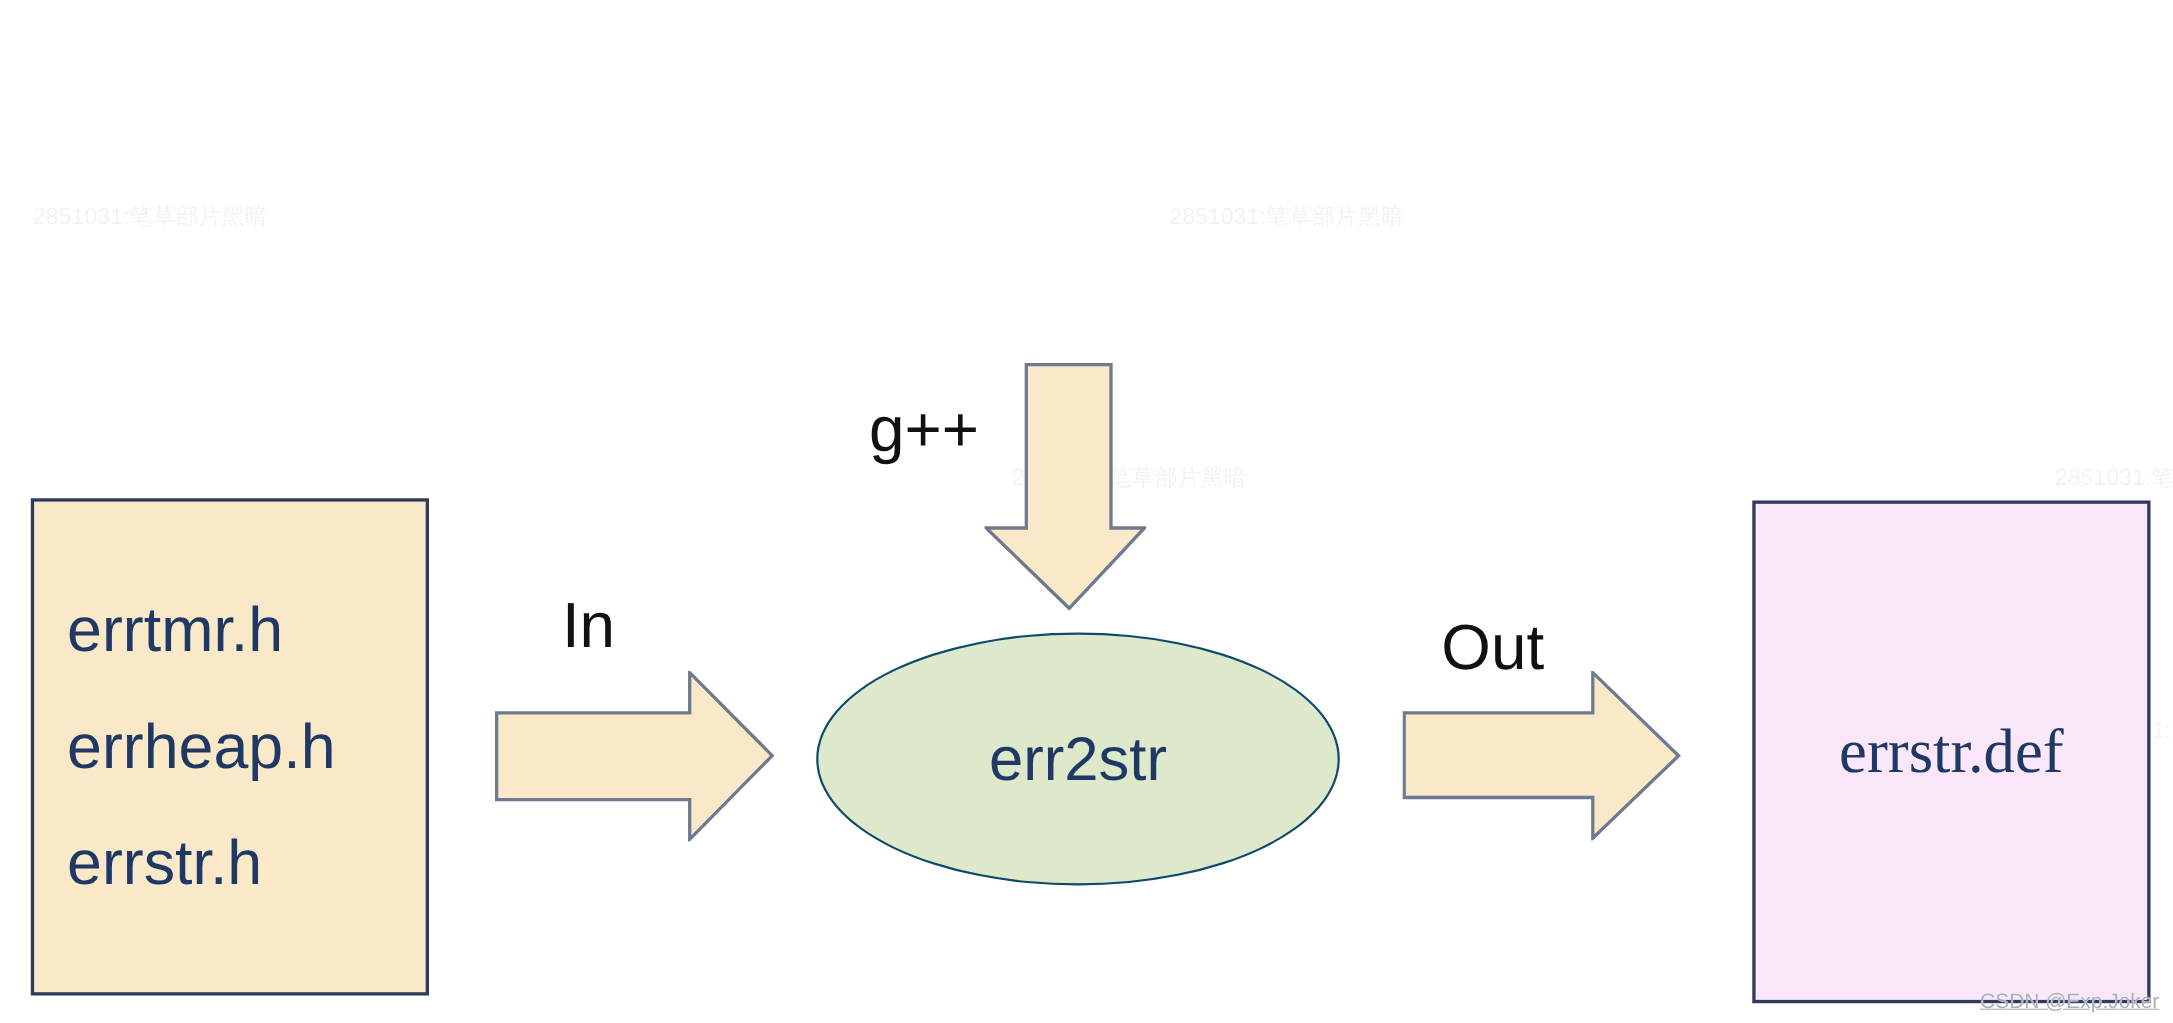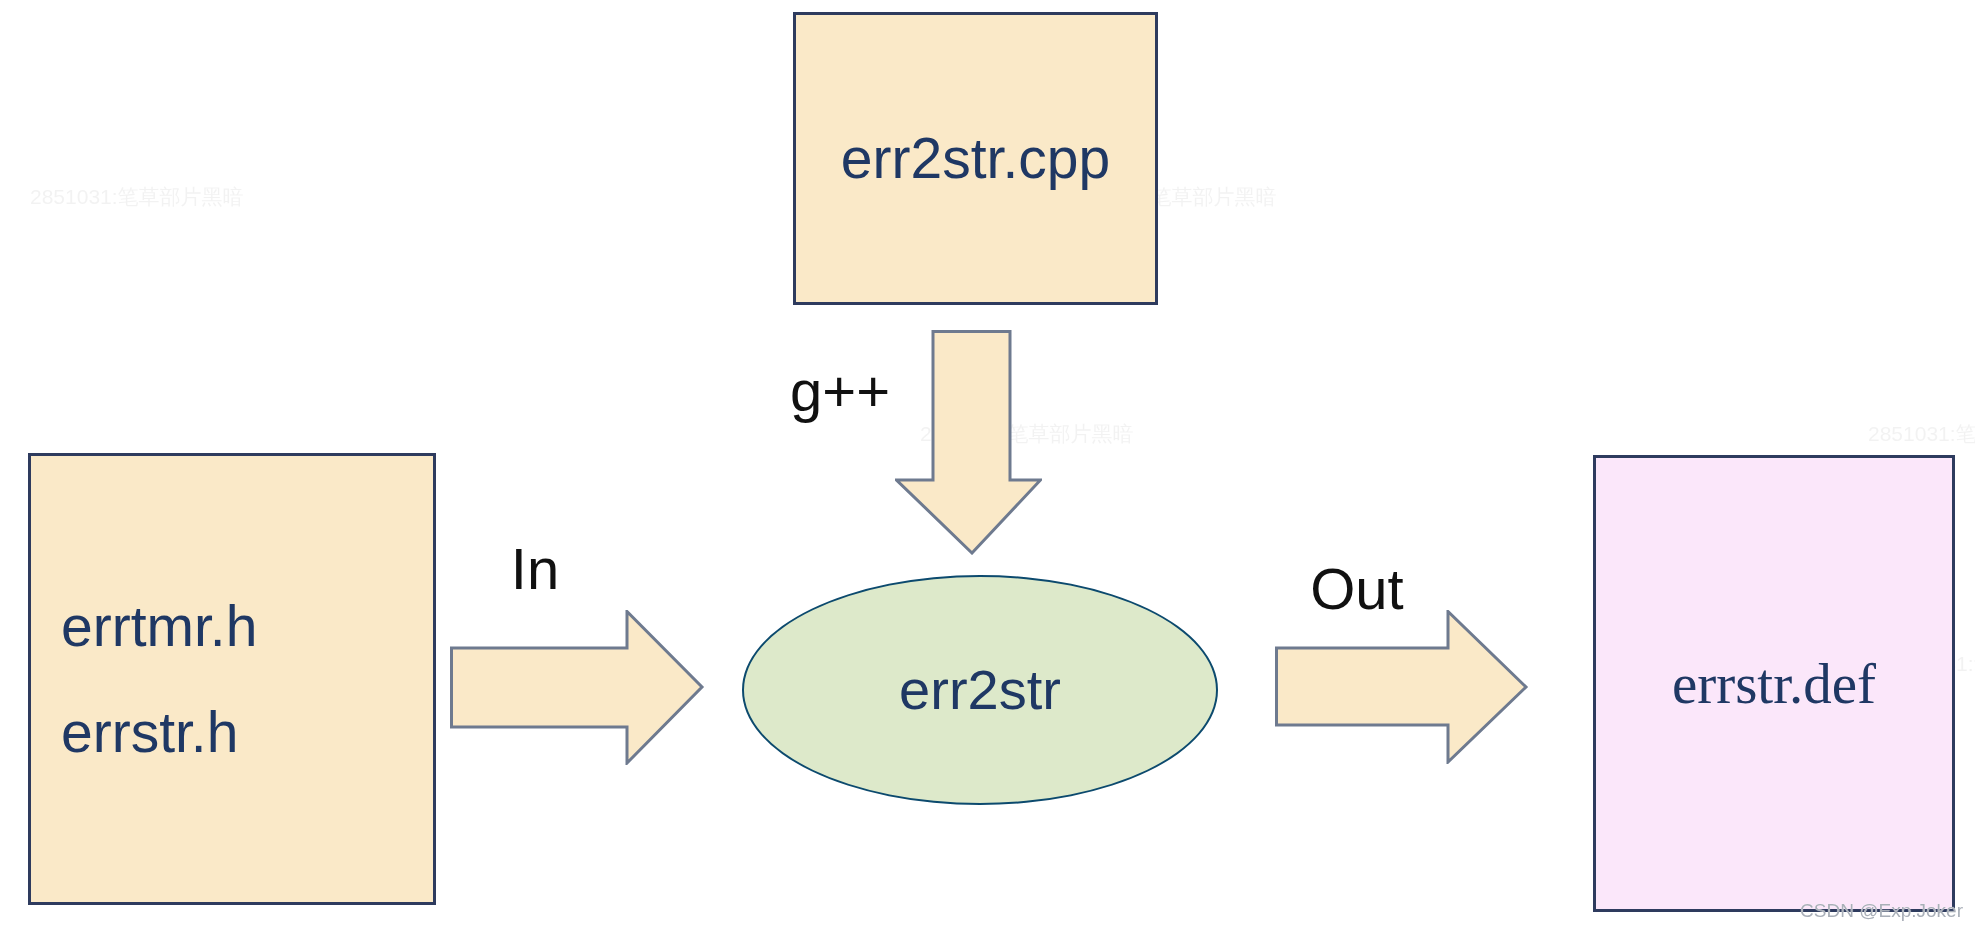--- a/index.html
+++ b/index.html
@@ -26,21 +26,21 @@
   }
   .box-cream { background: #FAE9C8; }
   .box-pink  { background: #FBE7FA; font-family: Liberation Serif, serif; }
   .node-label {
     color: #1F3864;
     font-size: 57px;
     line-height: 1;
     white-space: nowrap;
   }
   #source-box   { left: 793px; top: 12px;  width: 365px; height: 293px; }
-  #headers-box  { left: 28px;  top: 453px; width: 408px; height: 452px;
+  #headers-box  { left: 28px;  top: 453px; width: 362px; height: 452px;
                   justify-content: flex-start; }
   #headers-box .lines {
     padding-left: 30px;
     display: flex;
     flex-direction: column;
     gap: 49px;
   }
   #output-box   { left: 1593px; top: 455px; width: 362px; height: 457px; }
   #process-ellipse {
     position: absolute;
@@ -76,48 +76,47 @@
     pointer-events: none;
   }
   #signature {
     position: absolute;
     right: 12px;
     bottom: 8px;
     font-size: 19px;
     color: #A9AFB8;
     text-shadow: 0 0 1px #ffffff;
     white-space: nowrap;
+    text-decoration: underline;
   }
 </style>
 </head>
 <body>
 
 <div id="stage">
 
   <div class="watermark-tile" style="left:30px;   top:183px;">2851031:笔草部片黑暗</div>
   <div class="watermark-tile" style="left:1063px; top:183px;">2851031:笔草部片黑暗</div>
   <div class="watermark-tile" style="left:920px;  top:420px;">2851031:笔草部片黑暗</div>
   <div class="watermark-tile" style="left:1868px; top:420px;">2851031:笔草部片黑暗</div>
   <div class="watermark-tile" style="left:30px;   top:650px;">2851031:笔草部片黑暗</div>
   <div class="watermark-tile" style="left:953px;  top:650px;">2851031:笔草部片黑暗</div>
   <div class="watermark-tile" style="left:1886px; top:650px;">2851031:笔草部片黑暗</div>
   <div class="watermark-tile" style="left:30px;   top:881px;">2851031:笔草部片黑暗</div>
 
-  <div id="source-box" class="node-box box-cream">
-    <span class="node-label">err2str.cpp</span>
-  </div>
 
   <svg class="arrow-svg" style="left:895px; top:330px;" width="147" height="225" viewBox="0 0 147 225">
     <polygon class="arrow-shape" points="38,1.5 115,1.5 115,150 145.5,150 77,223 1.5,150 38,150"></polygon>
   </svg>
   <div id="compiler-label" class="edge-label">g++</div>
 
   <div id="headers-box" class="node-box box-cream">
     <div class="lines">
       <span class="node-label">errtmr.h</span>
+      <span class="node-label">errheap.h</span>
       <span class="node-label">errstr.h</span>
     </div>
   </div>
 
   <svg class="arrow-svg" style="left:450px; top:610px;" width="255" height="155" viewBox="0 0 255 155">
     <polygon class="arrow-shape" points="1.5,38 177,38 177,1.5 252,77 177,153 177,117 1.5,117"></polygon>
   </svg>
   <div id="in-label" class="edge-label">In</div>
 
   <div id="process-ellipse">

